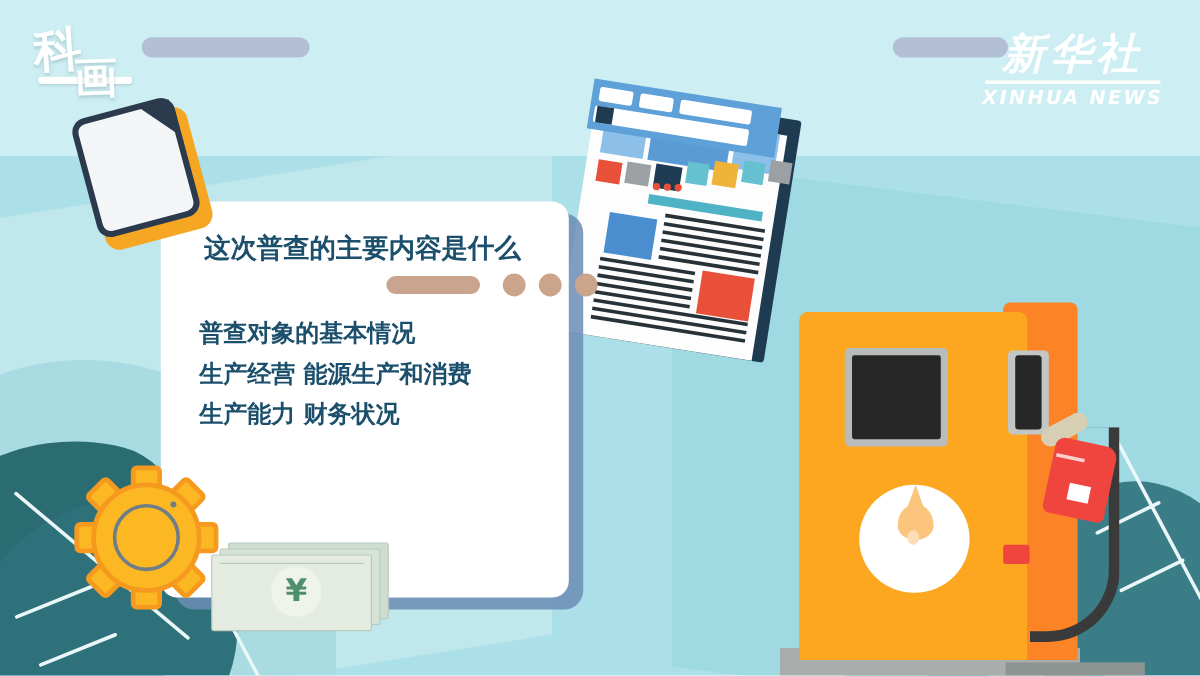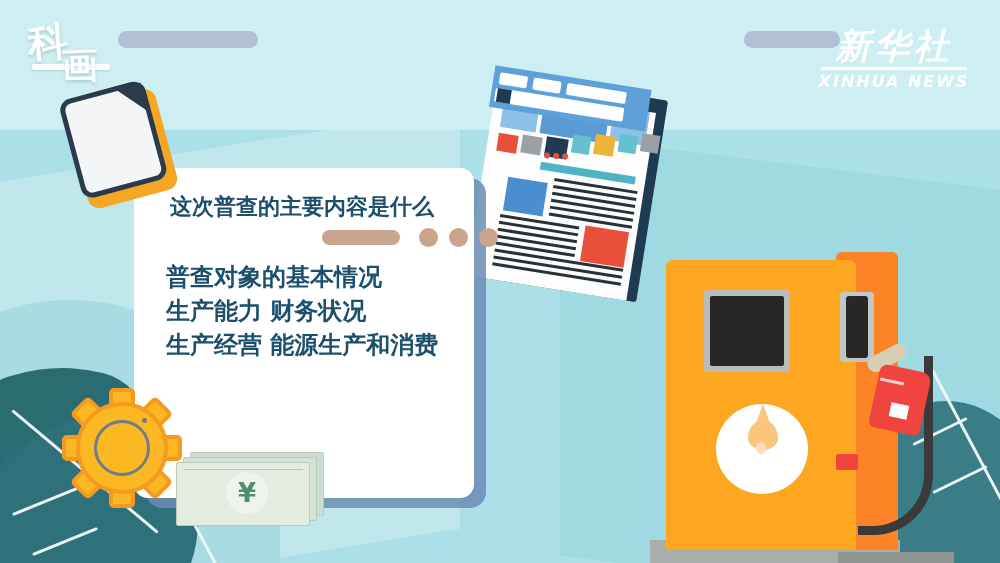--- a/index.html
+++ b/index.html
@@ -90,21 +90,21 @@
     position:absolute;left:36px;top:24px;font-size:22px;font-weight:bold;color:#1b4f6b;
     white-space:nowrap;
   }
   .deco-bar{
     position:absolute;left:188px;top:62px;width:78px;height:15px;border-radius:8px;background:#c9a48e;
   }
   .deco-dot{position:absolute;top:60px;width:19px;height:19px;border-radius:50%;background:#cba48c;}
   .d1{left:285px;} .d2{left:315px;} .d3{left:345px;}
   .list{position:absolute;left:32px;top:92px;}
   .list-item{
-    font-size:24px;font-weight:bold;color:#1b4f6b;line-height:34px;white-space:nowrap;
+    font-size:20px;font-weight:bold;color:#1b4f6b;line-height:34px;white-space:nowrap;
   }
   
   .sd{position:absolute;left:70px;top:88px;width:92px;height:108px;transform:rotate(-15deg);}
   .sd-shadow{
     position:absolute;left:4px;top:10px;width:92px;height:104px;background:#f5a623;border-radius:12px;
   }
   .sd-body{
     position:absolute;left:0;top:0;width:88px;height:102px;background:#f4f5f6;
     border:5px solid #2b3a4d;border-radius:12px;box-sizing:border-box;
   }
@@ -274,22 +274,22 @@
 
   <div class="card-shadow"></div>
   <div class="card">
     <div class="card-head">这次普查的主要内容是什么</div>
     <div class="deco-bar"></div>
     <div class="deco-dot d1"></div>
     <div class="deco-dot d2"></div>
     <div class="deco-dot d3"></div>
     <div class="list">
       <div class="list-item">普查对象的基本情况</div>
+      <div class="list-item">生产经营 能源生产和消费</div>
       <div class="list-item">生产能力 财务状况</div>
-      <div class="list-item">生产经营 能源生产和消费</div>
     </div>
   </div>
 
   <div class="sd">
     <div class="sd-shadow"></div>
     <div class="sd-body">
       <div class="sd-corner"></div>
     </div>
   </div>
 

